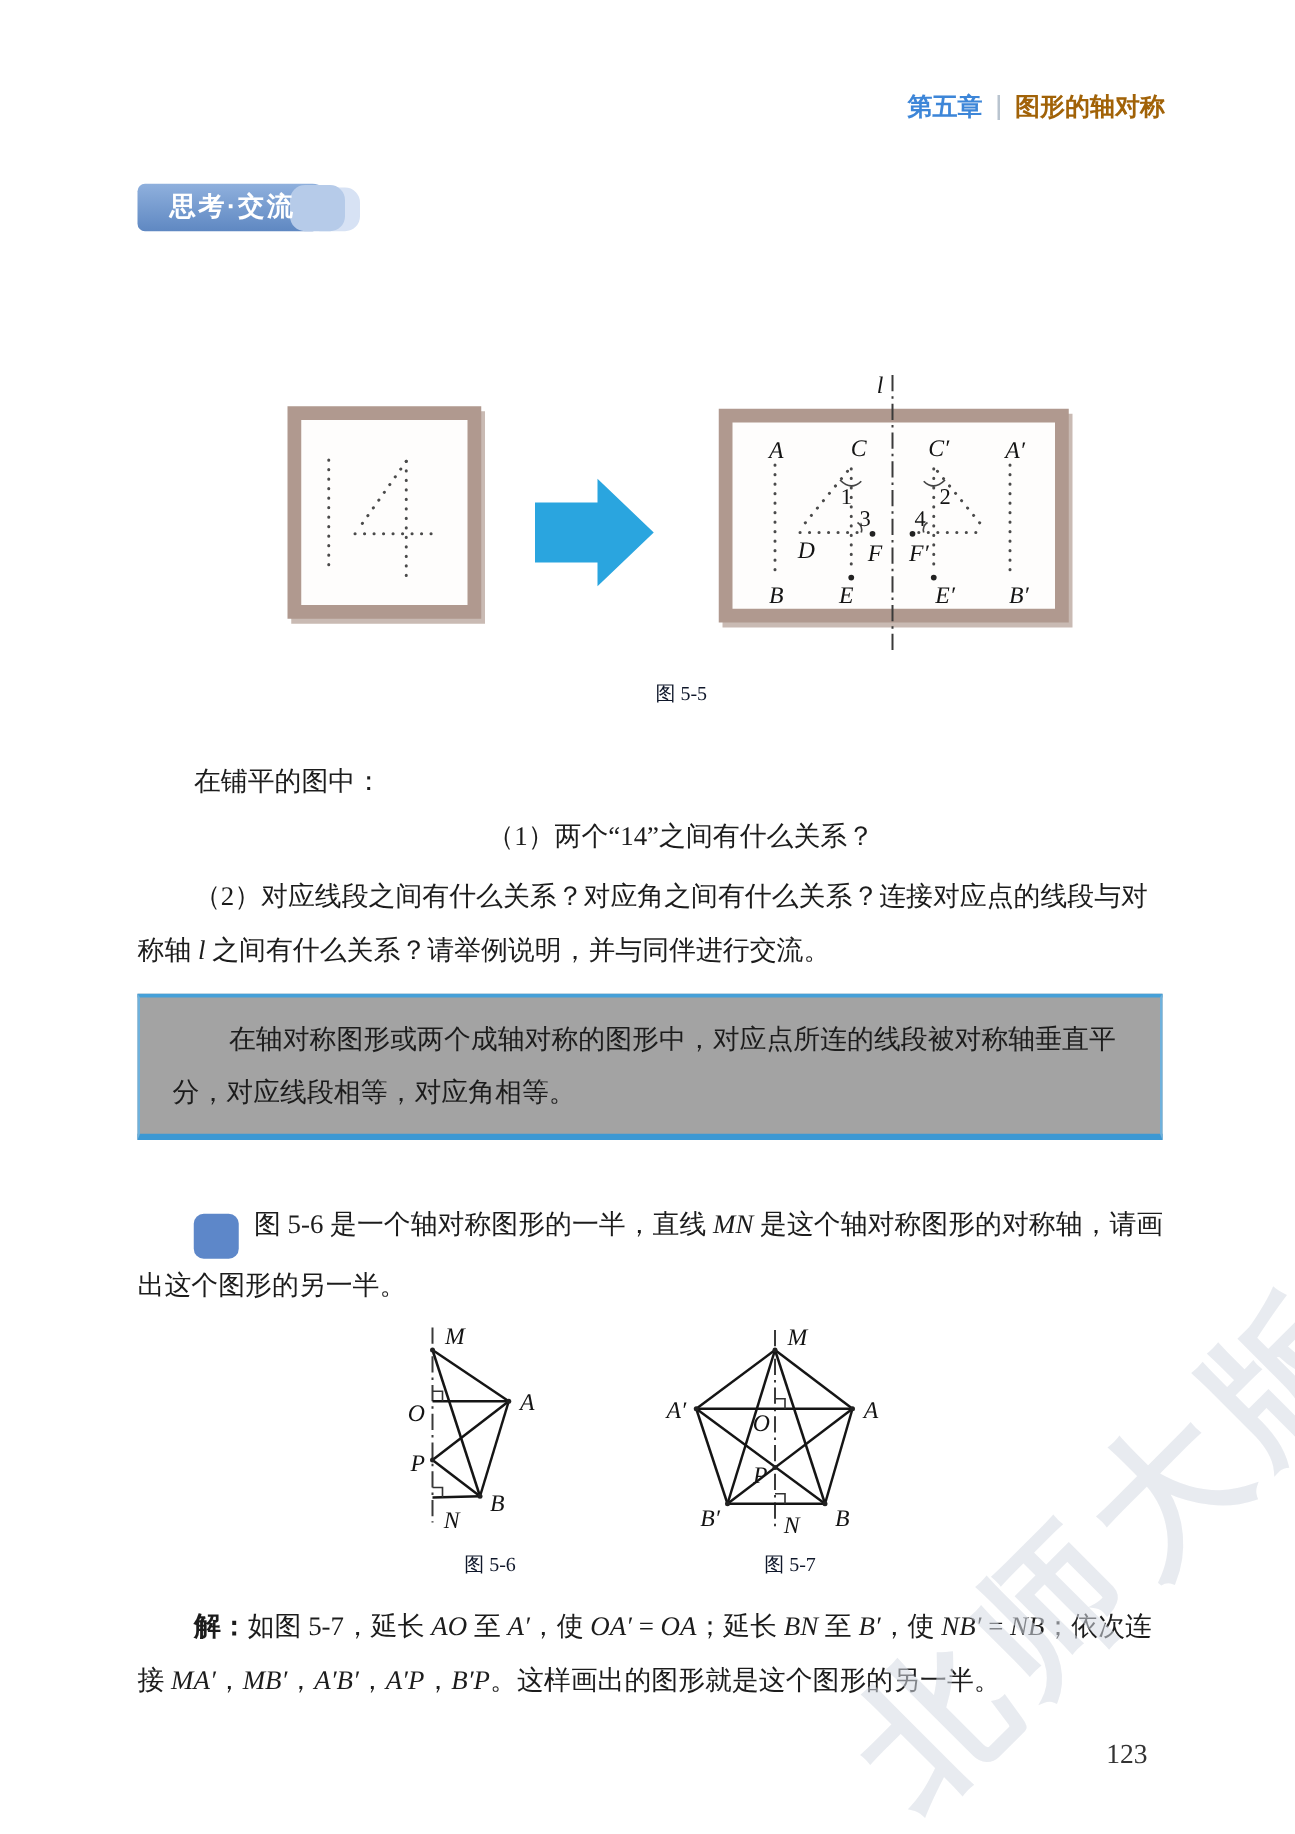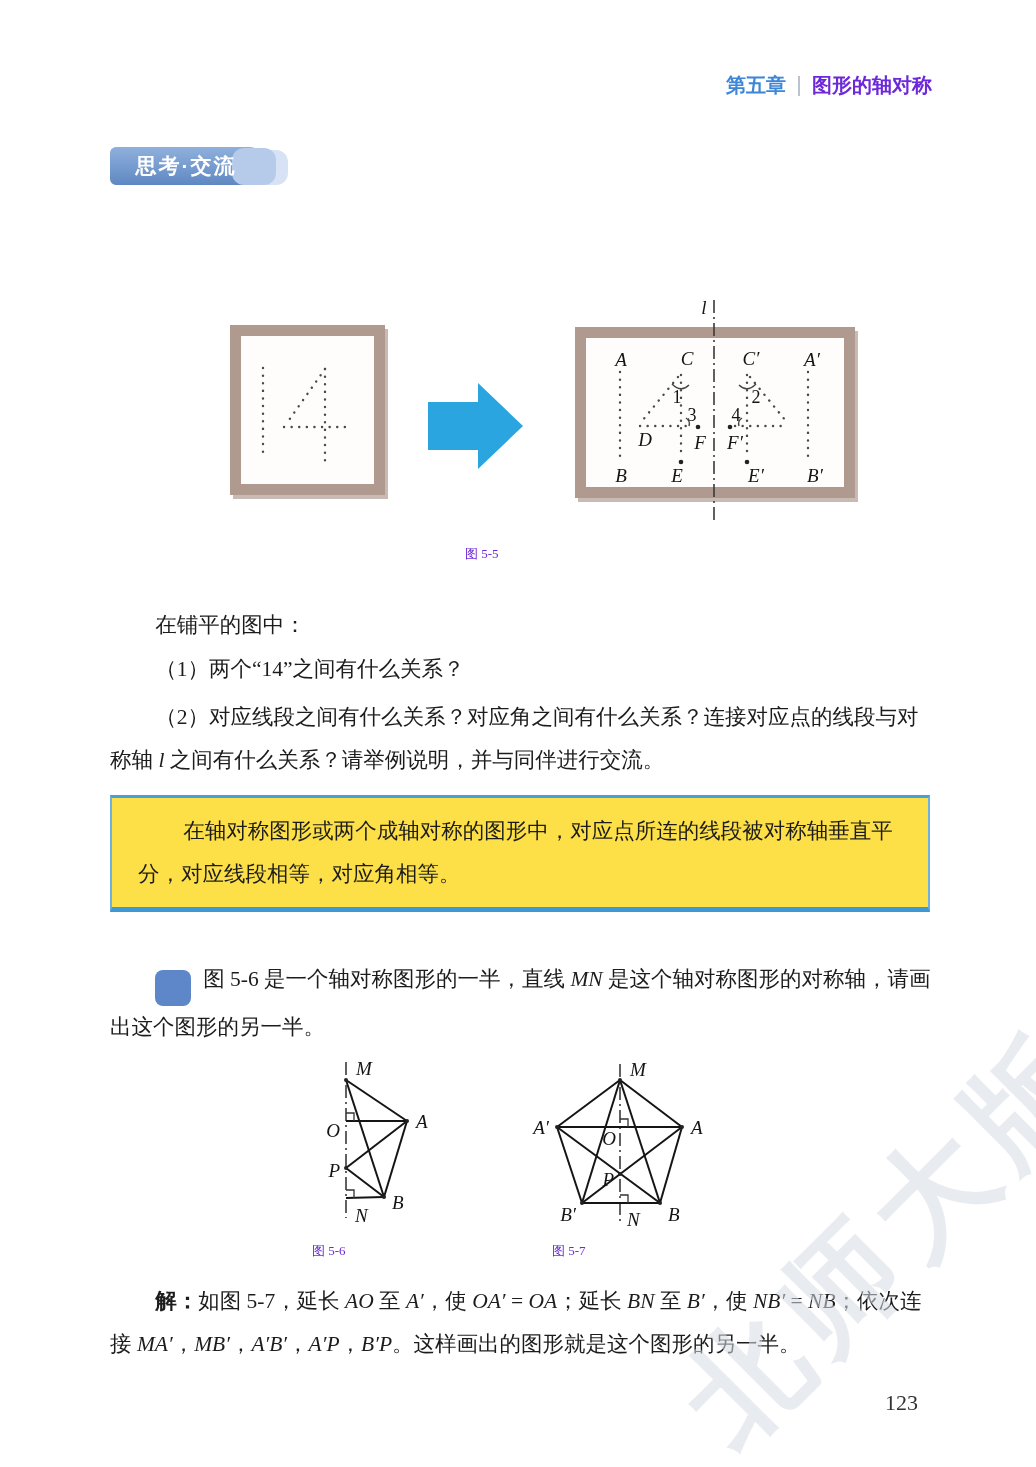--- a/index.html
+++ b/index.html
@@ -4,48 +4,48 @@
 <style>
   html,body{margin:0;padding:0;background:#ffffff;}
   .page{position:relative;width:1036px;height:1467px;background:#ffffff;overflow:hidden;
         font-family:"Liberation Serif","DejaVu Serif",serif;color:#1c1c1c;}
 
   
   .header{position:absolute;top:72px;right:104px;display:flex;align-items:center;gap:12px;
           font-family:"Liberation Sans","DejaVu Sans",sans-serif;font-weight:bold;font-size:20px;}
   .chapter{color:#3d86d8;}
   .hdr-divider{width:2px;height:20px;background:#b9c4cf;}
-  .hdr-title{color:#6d28d9;font-family:Liberation Mono, monospace;}
+  .hdr-title{color:#a16207;font-family:Liberation Mono, monospace;}
 
   
   .badge-think{position:absolute;top:147px;left:110px;width:152px;height:38px;z-index:3;
     background:linear-gradient(#8fb0dd,#5f88c2);border-radius:6px 12px 12px 6px;
     color:#fff;font-weight:bold;font-size:21px;line-height:38px;text-align:center;
     font-family:Liberation Sans, sans-serif;letter-spacing:2px;}
   .badge-think::before{content:"";position:absolute;right:-14px;top:1px;width:44px;height:37px;
     background:#b6cbe9;border-radius:12px;z-index:-1;}
   .badge-think::after{content:"";position:absolute;right:-26px;top:3px;width:44px;height:35px;
     background:#d7e2f4;border-radius:12px;z-index:-2;}
 
   .para{position:absolute;left:110px;width:824px;margin:0;font-size:21.5px;line-height:43px;}
   .indent{text-indent:2.1em;}
   .math{font-style:italic;}
   .bold{font-weight:bold;}
 
   
   .keybox{position:absolute;left:110px;top:795px;width:820px;height:117px;box-sizing:border-box;
-    background:#fde047;border:2px solid #6fb1dc;border-top:3px solid #46a0d8;border-bottom:5px solid #3d98d3;}
+    background:#a3a3a3;border:2px solid #6fb1dc;border-top:3px solid #46a0d8;border-bottom:5px solid #3d98d3;}
   .keybox p{margin:0;padding:12px 26px 0 26px;font-size:21.5px;line-height:43px;text-indent:2.1em;}
 
   
   .badge-li{display:inline-block;width:36px;height:36px;background:#5d87c9;border-radius:8px;
     color:#fff;font-size:21px;line-height:36px;text-align:center;font-weight:bold;
     font-family:"Liberation Sans","DejaVu Sans",sans-serif;margin-right:12px;vertical-align:-9px;}
 
-  .caption{position:absolute;font-size:13px;color:#6d28d9;width:160px;}
+  .caption{position:absolute;font-size:16px;color:#0f172a;text-align:center;width:160px;}
 
   svg{position:absolute;overflow:visible;}
   .dots{stroke:#4a4a4a;stroke-width:2.4;stroke-linecap:round;stroke-dasharray:0.1 7.5;fill:none;}
   .axis{stroke:#3a3a3a;stroke-width:1.6;stroke-dasharray:13 4 2 4;fill:none;}
   .solid{stroke:#151515;stroke-width:2;fill:none;stroke-linejoin:round;}
   .thin{stroke:#333;stroke-width:1.3;fill:none;}
   .arc{stroke:#444;stroke-width:1.4;fill:none;}
   .lbl{font:italic 19px "Liberation Serif","DejaVu Serif",serif;fill:#141414;text-anchor:middle;}
   .num{font:normal 18px "Liberation Serif","DejaVu Serif",serif;fill:#141414;text-anchor:middle;}
   .as{text-anchor:start;} .ae{text-anchor:end;}
@@ -131,21 +131,21 @@
     <text class="lbl" x="735" y="449">F′</text>
     <text class="lbl" x="793" y="446"></text>
     <text class="num" x="677" y="403">1</text>
     <text class="num" x="756" y="403">2</text>
     <text class="num" x="692" y="421">3</text>
     <text class="num" x="736" y="421">4</text>
   </svg>
   <div class="caption" style="left:465px;top:545px;">图 5-5</div>
 
   <p class="para indent" style="top:604px;">在铺平的图中：</p>
-  <p class="para indent" style="top:648px;">（1）两个“14”之间有什么关系？</p>
+  <p class="para indent" style="top:648px;text-align:center;">（1）两个“14”之间有什么关系？</p>
   <p class="para indent" style="top:696px;"><span>（2）对应线段之间有什么关系？对应角之间有什么关系？连接对应点的线段与对称轴 </span><span class="math">l</span><span> 之间有什么关系？请举例说明，并与同伴进行交流。</span></p>
 
   <div class="keybox">
     <p>在轴对称图形或两个成轴对称的图形中，对应点所连的线段被对称轴垂直平分，对应线段相等，对应角相等。</p>
   </div>
 
   <p class="para indent" style="top:958px;"><span class="badge-li">例</span><span>图 5-6 是一个轴对称图形的一半，直线 </span><span class="math">MN</span><span> 是这个轴对称图形的对称轴，请画出这个图形的另一半。</span></p>
 
   <svg style="left:300px;top:1055px;" width="420" height="175" viewBox="300 1055 420 175">
 

